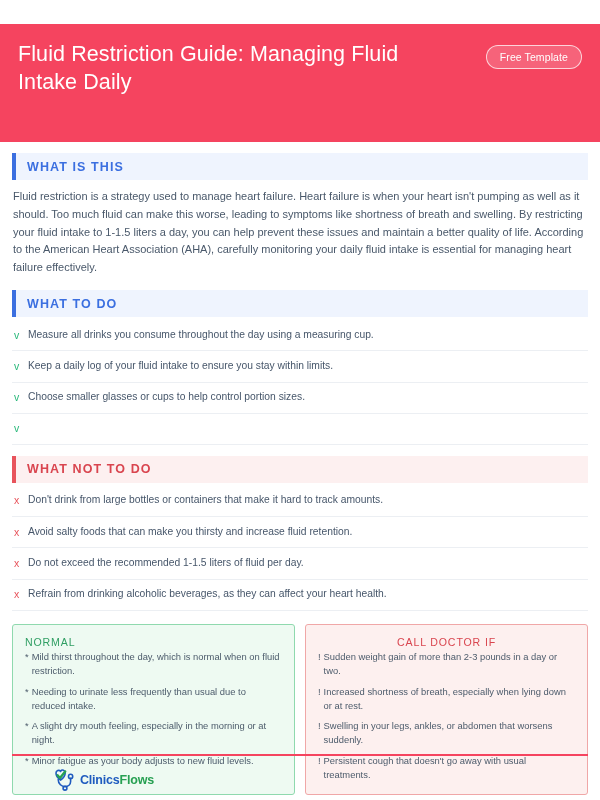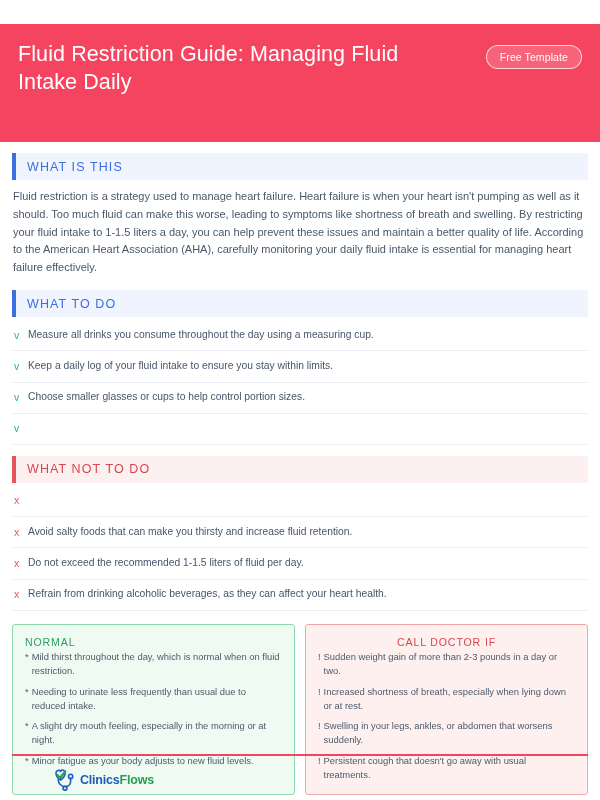--- a/index.html
+++ b/index.html
@@ -60,21 +60,21 @@
   }
   .section-head .accent {
     width: 4px;
     height: 100%;
     flex: none;
   }
   .section-head .headtext {
     font-size: 12.5px;
     letter-spacing: 1.1px;
     padding-left: 11px;
-    font-weight: 400;
+    font-weight: 700;
   }
   .section-head.blue { background: #eff4fe; }
   .section-head.blue .accent { background: #3b6fe0; }
   .section-head.blue .headtext { color: #3b6fe0; }
 
   .section-head.red { background: #fdf0f0; text-align: right; }
   .section-head.red .accent { background: #e8545c; }
   .section-head.red .headtext { color: #d9454f; }
 
   .para {
@@ -209,20 +209,21 @@
     </div>
   </div>
 
   <div class="section-head red">
     <div class="accent"></div>
     <div class="headtext">WHAT NOT TO DO</div>
   </div>
   <div class="list">
     <div class="row bad">
       <span class="mark">x</span>
+      <span>Don't drink from large bottles or containers that make it hard to track amounts.</span>
     </div>
     <div class="row bad">
       <span class="mark">x</span>
       <span>Avoid salty foods that can make you thirsty and increase fluid retention.</span>
     </div>
     <div class="row bad">
       <span class="mark">x</span>
       <span>Do not exceed the recommended 1-1.5 liters of fluid per day.</span>
     </div>
     <div class="row bad">

